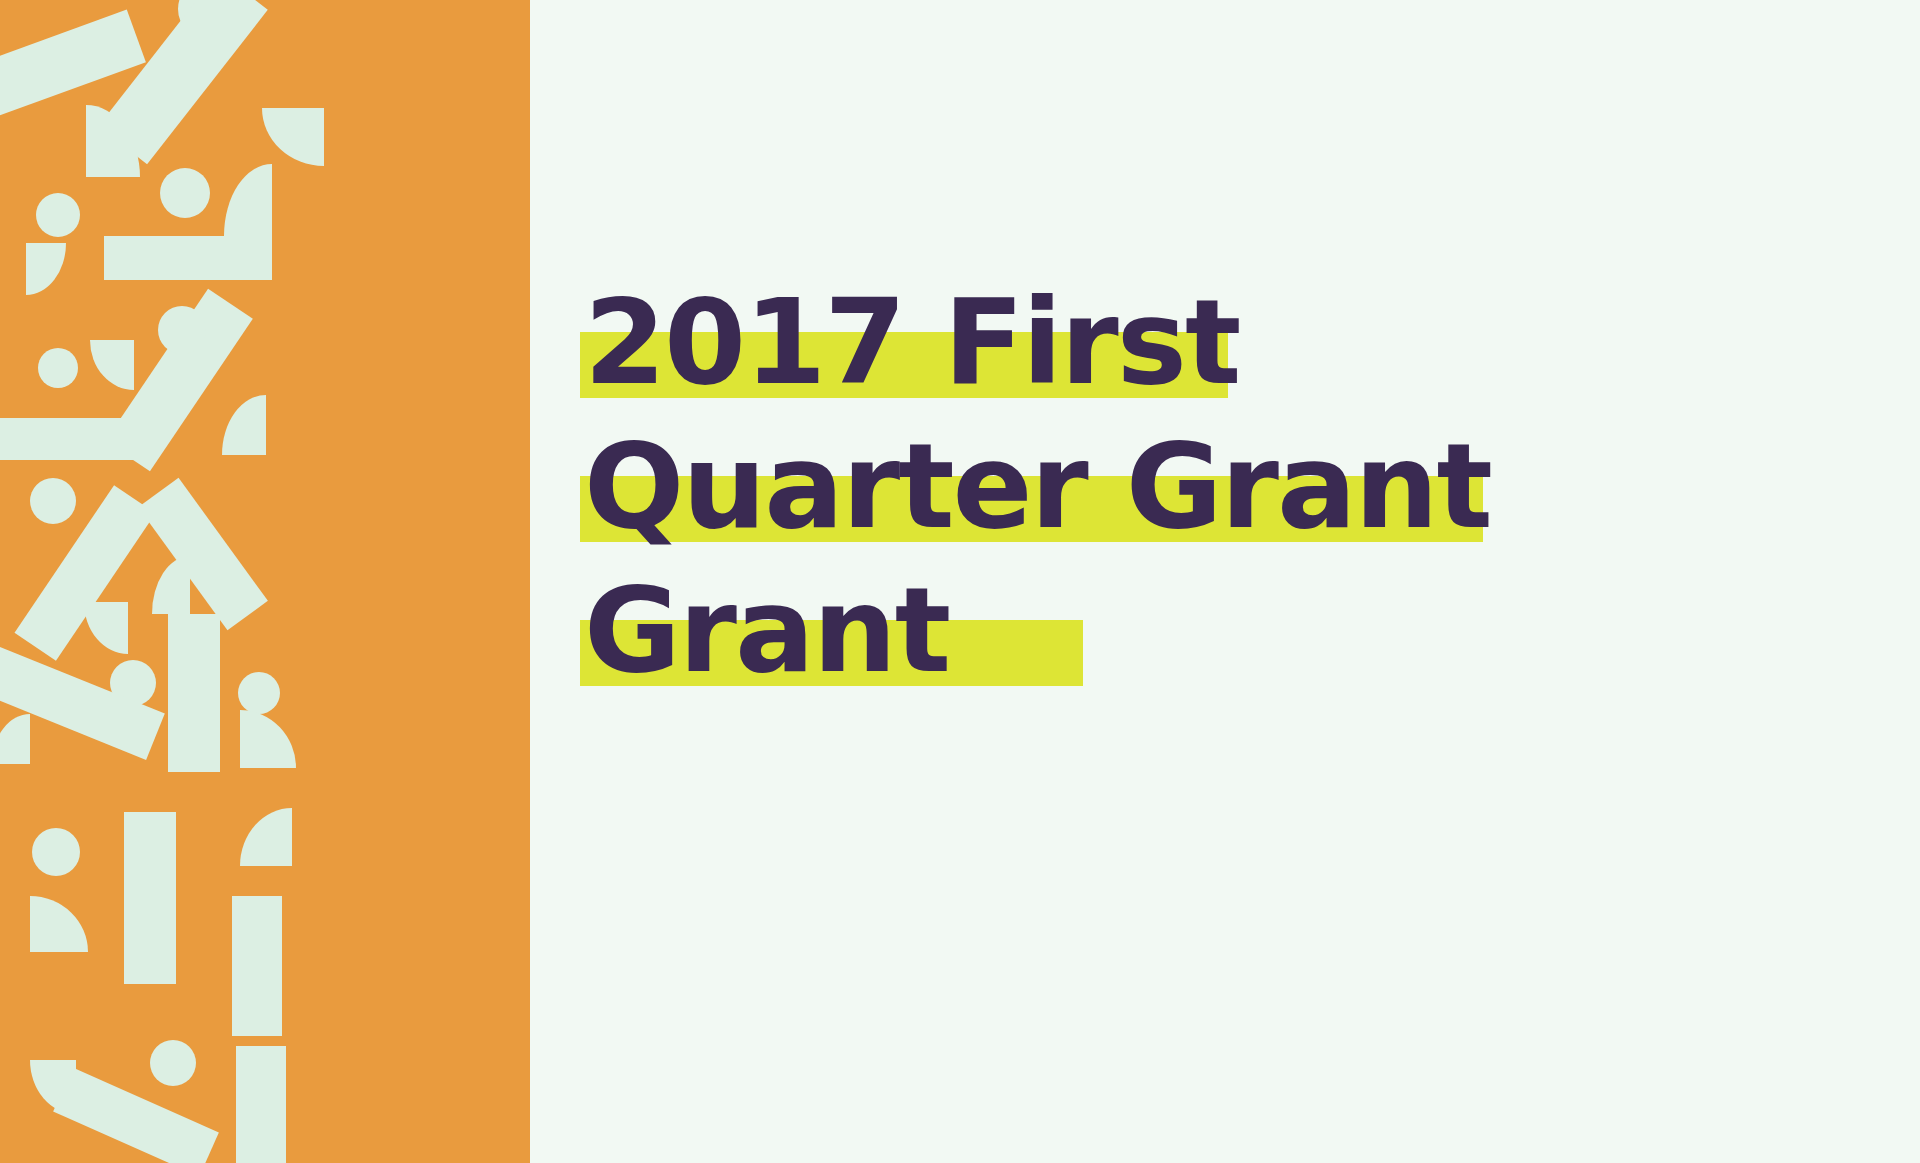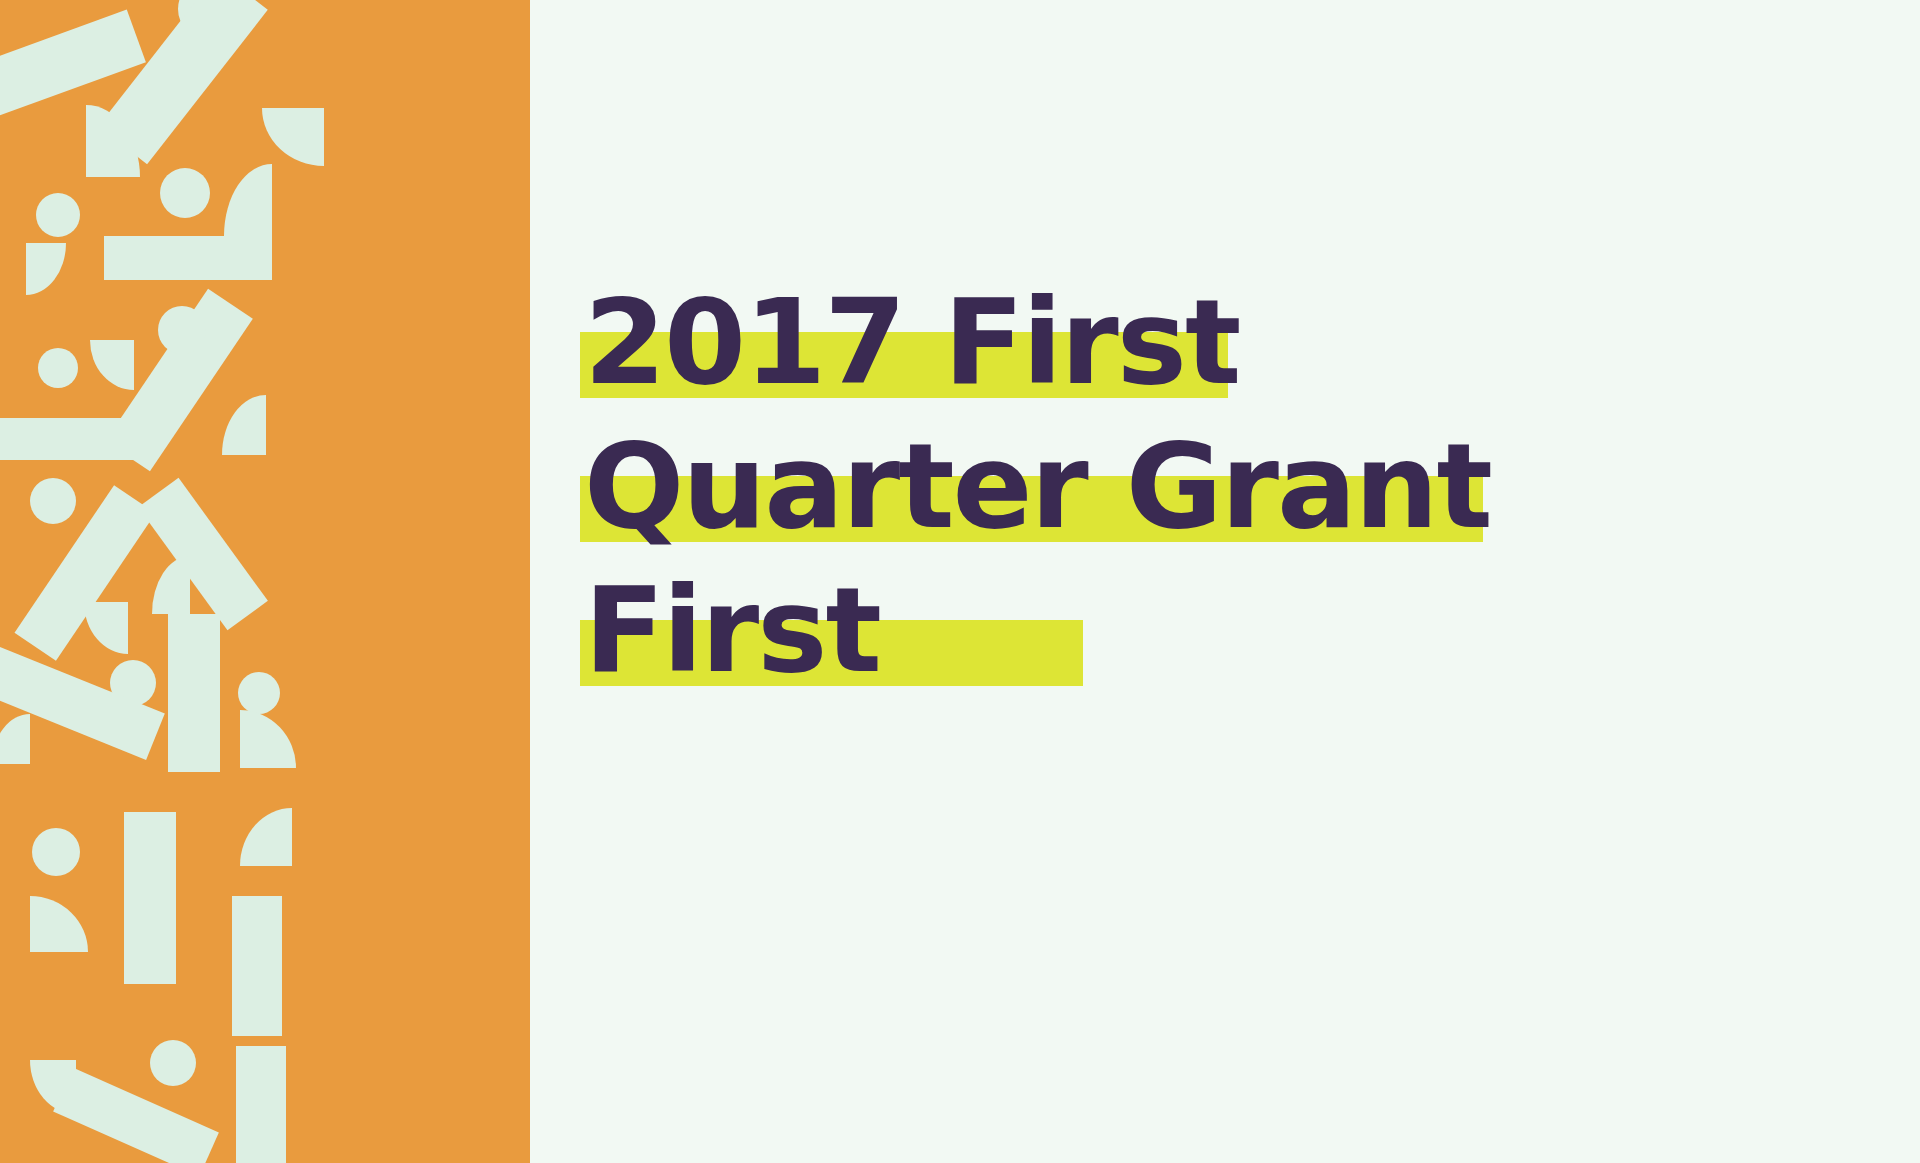--- a/index.html
+++ b/index.html
@@ -133,18 +133,18 @@
         <span class="txt" style="color: rgb(58, 42, 82);">2017 First</span>
       </div>
 
       <div class="tline">
         <span class="hl l2" style="width: 903px; background: rgb(221, 229, 53);"></span>
         <span class="txt" style="color: rgb(58, 42, 82); text-align: right;">Quarter Grant</span>
       </div>
 
       <div class="tline">
         <span class="hl l3" style="width: 503px; background: rgb(221, 229, 53);"></span>
-        <span class="txt" style="color: rgb(58, 42, 82);">First</span>
+        <span class="txt" style="color: rgb(58, 42, 82);">Grant</span>
       </div>
 
     </div>
   </div>
 </div>
 
 </body></html>

